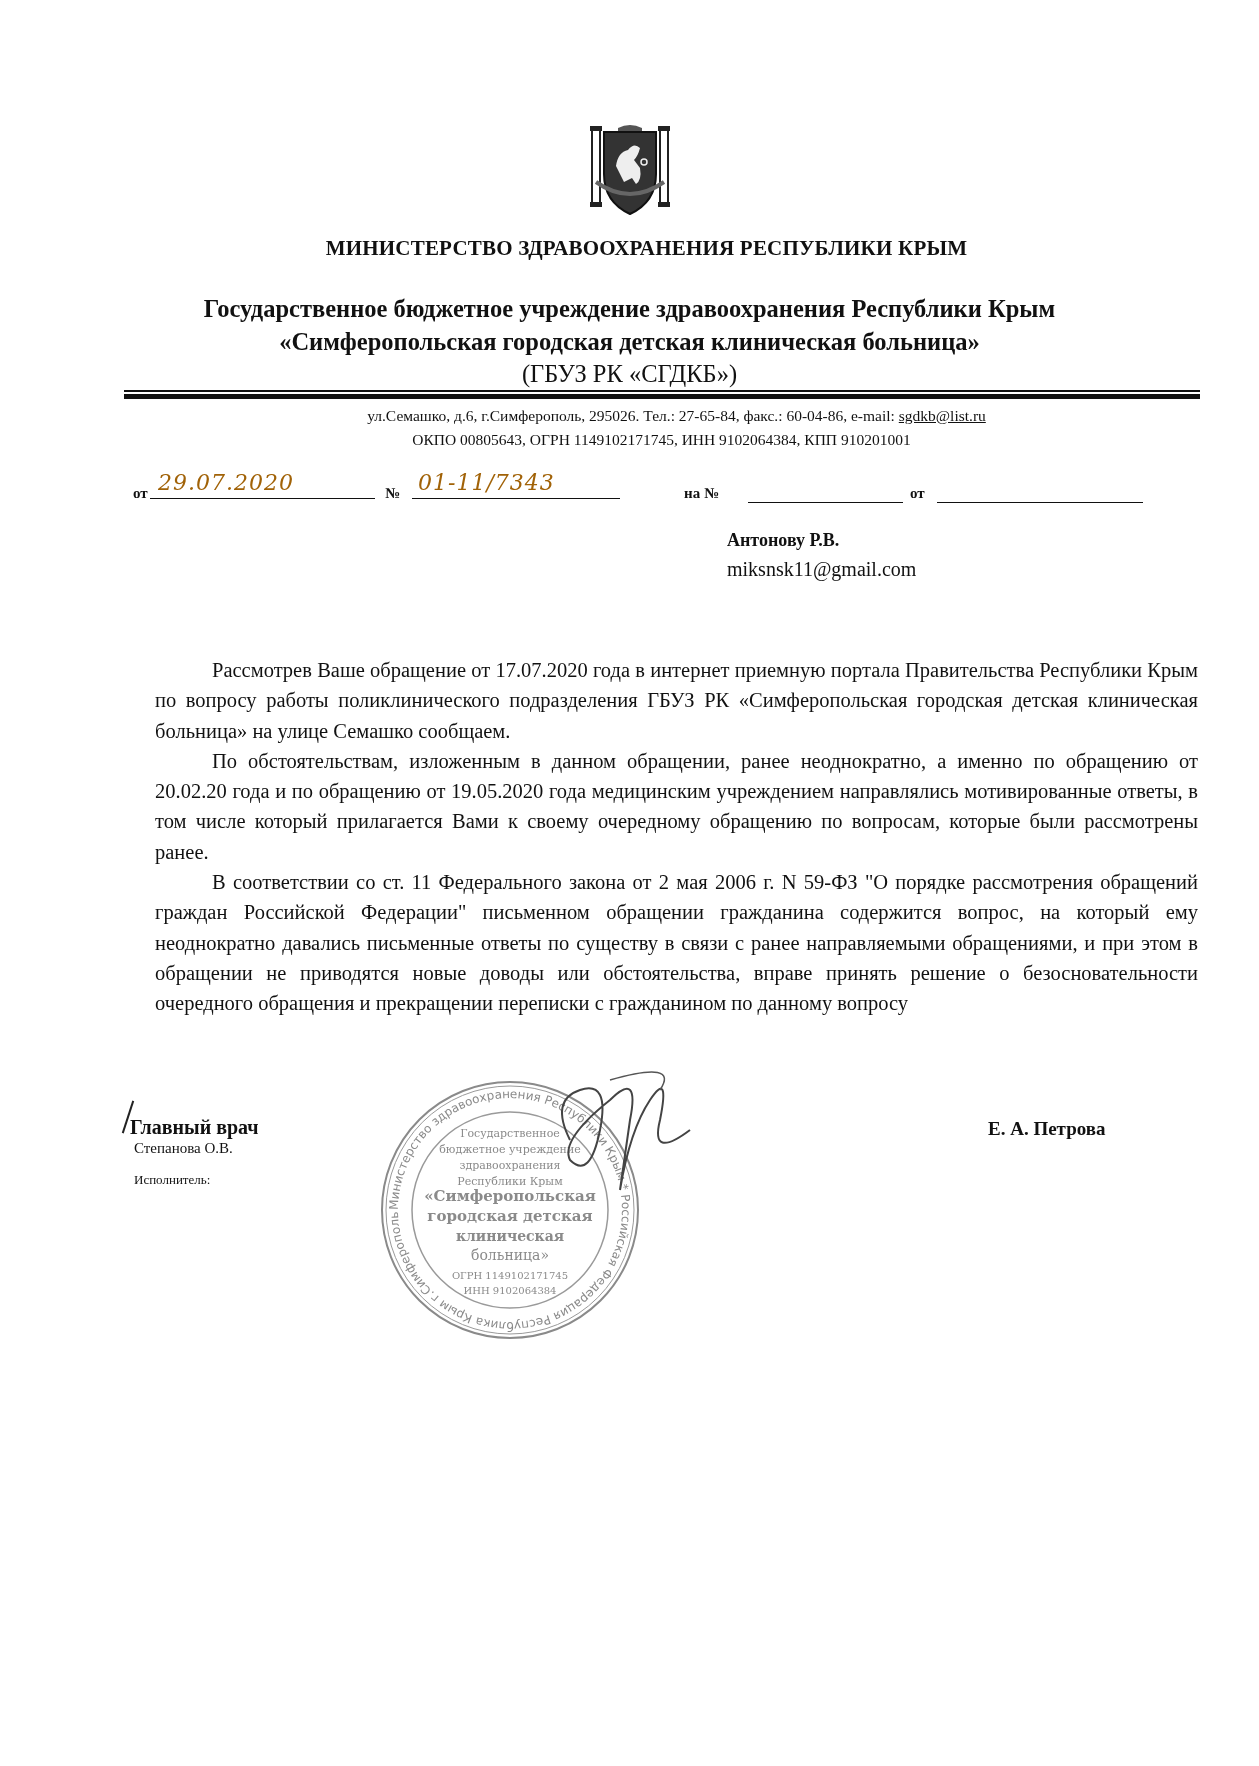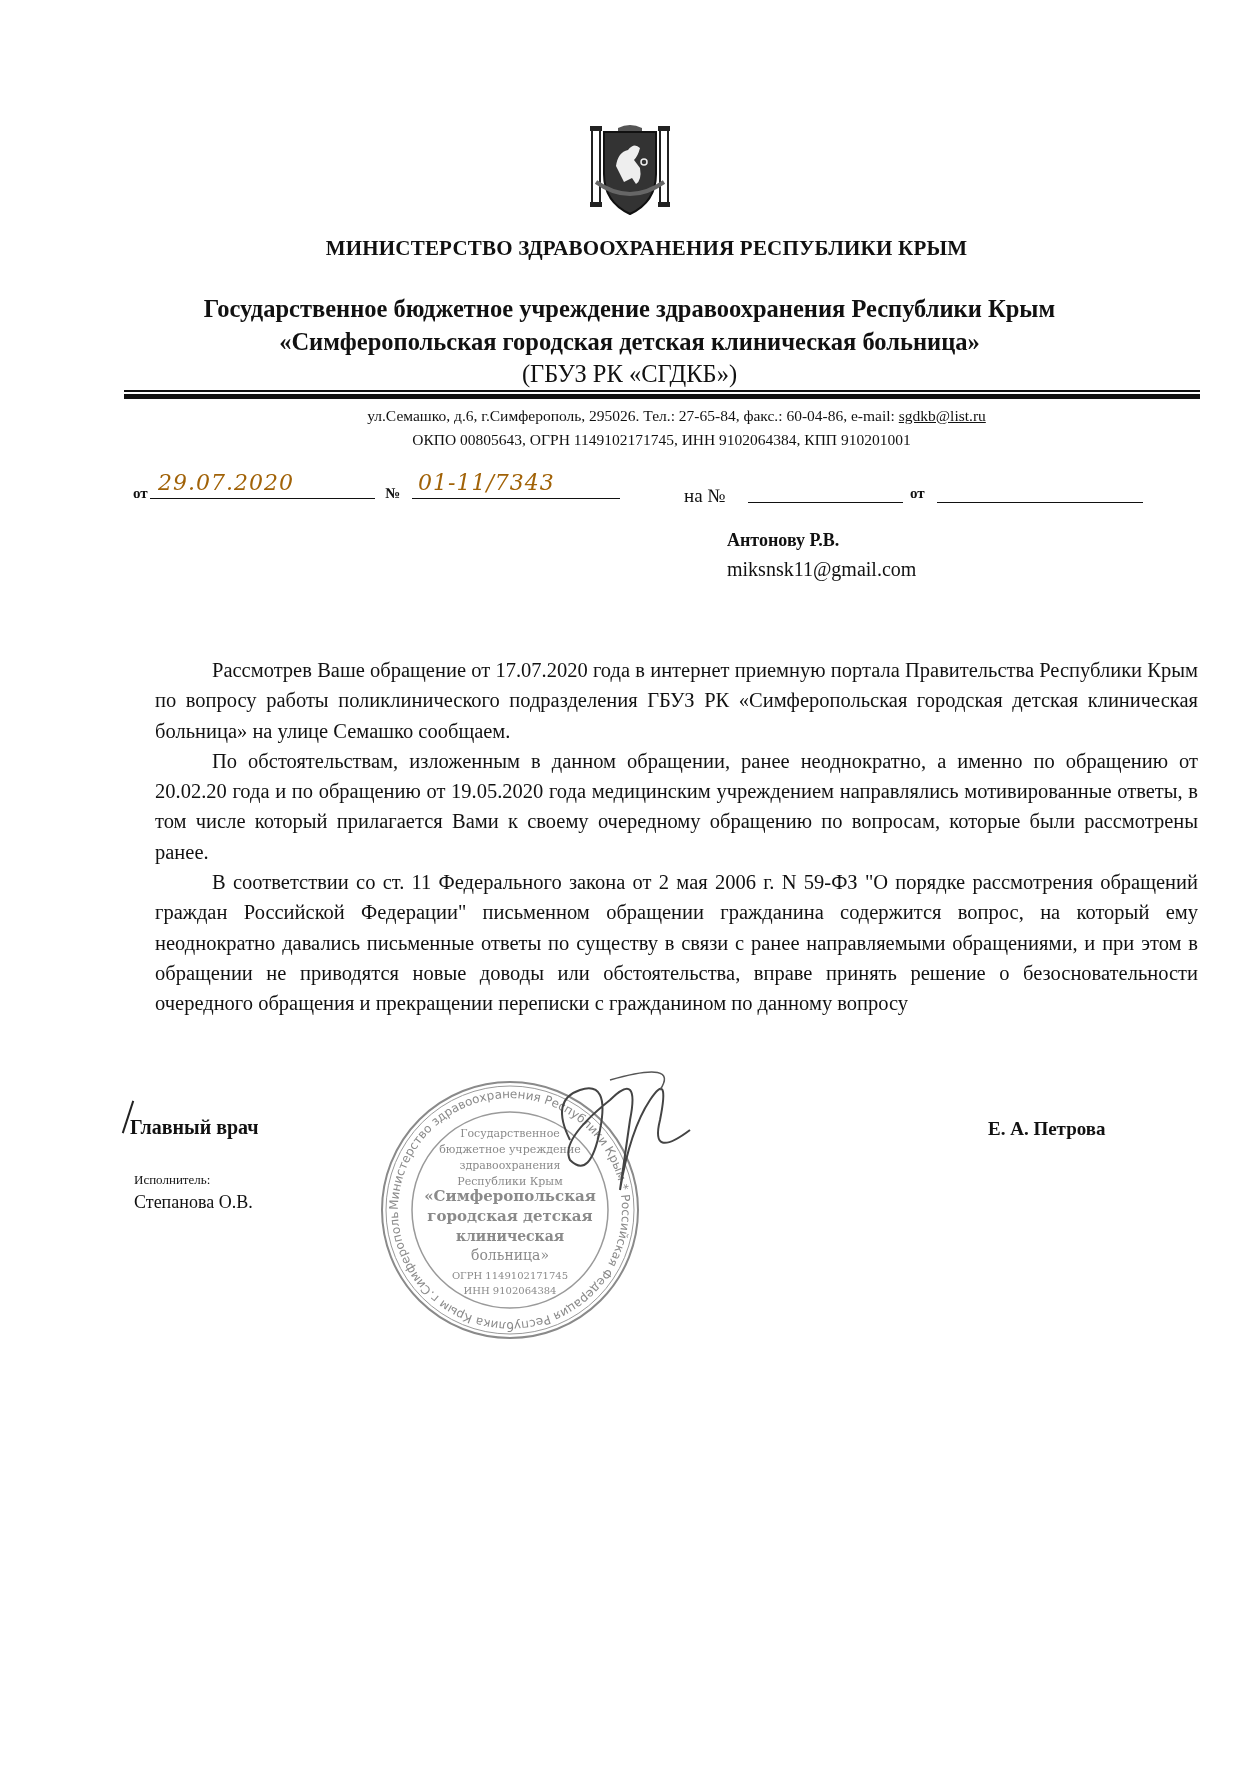--- a/index.html
+++ b/index.html
@@ -24,38 +24,38 @@
     .addr1 a { color: #111; text-decoration: underline; }
     .hw { font-family: "DejaVu Serif", serif; font-style: italic; font-weight: normal;
           color: #a16207; font-size: 22px; letter-spacing: 1px; }
     .field { display: inline-block; border-bottom: 1.5px solid #111; height: 24px; vertical-align: bottom; }
     #reg-date-field { position: absolute; left: 150px; top: 474px; width: 225px; }
     #reg-num-field  { position: absolute; left: 412px; top: 474px; width: 208px; }
     #reg-date-lbl { left: 133px; top: 485px; font-size: 15px; font-weight: bold; }
     #reg-num-lbl  { left: 385px; top: 485px; font-size: 15px; font-weight: bold; }
     #reg-date-hw  { left: 158px; top: 470px; }
     #reg-num-hw   { left: 418px; top: 470px; }
-    #on-num-lbl { left: 684px; top: 485px; font-size: 19px; font-weight: normal; }
+    #on-num-lbl { left: 684px; top: 485px; font-size: 15px; font-weight: bold; }
     #on-num-field { position: absolute; left: 748px; top: 478px; width: 155px; }
     #on-date-lbl { left: 910px; top: 485px; font-size: 15px; font-weight: bold; }
     #on-date-field { position: absolute; left: 937px; top: 478px; width: 206px; }
 
     .recipient { left: 727px; top: 530px; font-size: 18px; font-weight: bold; }
     .email { left: 727px; top: 558px; font-size: 20px; }
 
     
     .body-text { left: 155px; top: 655px; width: 1043px; font-size: 20.5px; line-height: 30.3px;
                  text-align: justify; font-family: "Liberation Sans Narrow", "Liberation Serif", serif; }
     .body-text p { margin: 0; text-indent: 57px; }
     .body-text p + p { margin-top: 0; }
 
     .signature-title { left: 130px; top: 1116px; font-size: 20px; font-weight: bold; }
     .slash { left: 127px; top: 1100px; width: 2px; height: 34px; background: #222; transform: rotate(18deg); }
     .performer-lbl { left: 134px; top: 1172px; font-size: 13px; }
-    .performer-name { left: 134px; top: 1192px; font-size: 18px; text-align: center; }
+    .performer-name { left: 134px; top: 1140px; font-size: 15px; text-align: center; }
     .signer { left: 988px; top: 1118px; font-size: 19px; font-weight: bold; }
 
     #stamp { left: 375px; top: 1075px; width: 270px; height: 270px; }
     #sigmark { left: 540px; top: 1060px; width: 160px; height: 150px; }
   </style>
 </head>
 <body>
 
 <div id="emblem" class="abs">
   <svg width="84" height="96" viewBox="0 0 84 96">

